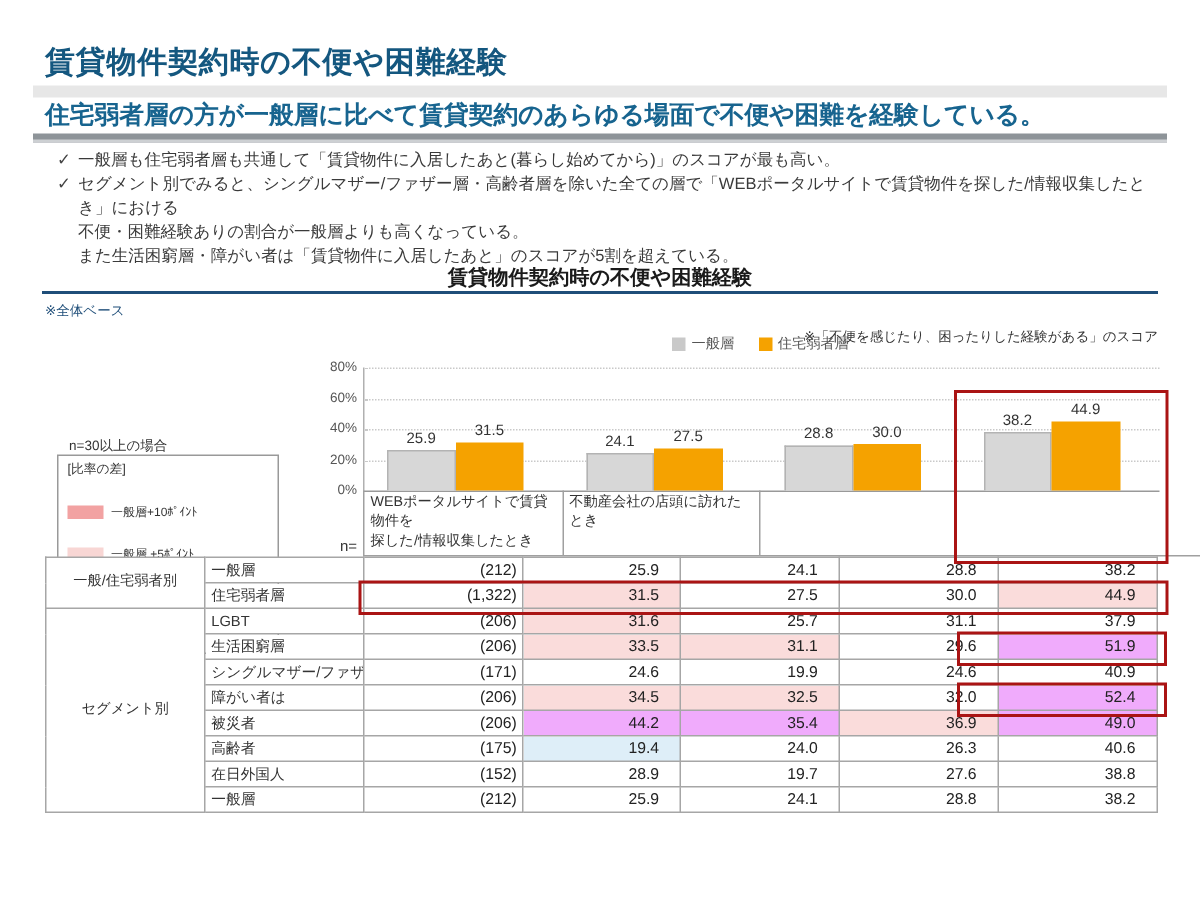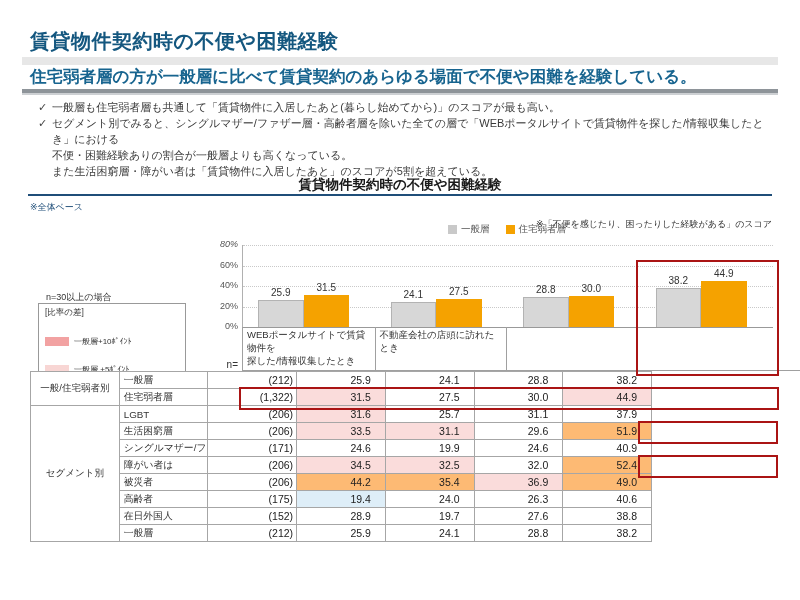--- a/index.html
+++ b/index.html
@@ -36,27 +36,27 @@
   .ytick{position:absolute;width:42px;left:196px;height:12px;text-align:right;font-size:9px;color:#555;}
   .bar{position:absolute;bottom:0;}
   .bar.general{background:#d7d7d7;border:1px solid #b3b3b3;border-bottom:none;box-sizing:border-box;}
   .bar.weak{background:#f5a200;}
   .bar-label{position:absolute;width:44px;text-align:center;font-size:10px;color:#333;}
   .cat-row{position:absolute;left:242px;top:327px;width:600px;height:44px;display:flex;border-bottom:1px solid #a0a0a0;box-sizing:border-box;}
   .cat-cell{box-sizing:border-box;width:132.5px;border-left:1px solid #a0a0a0;padding:2px 4px;font-size:9.5px;line-height:1.35;color:#333;white-space:pre-line;}
   .cat-row .cat-cell:last-child{border-right:1px solid #a0a0a0;}
   .n-label{position:absolute;left:200px;top:359px;width:38px;text-align:right;font-size:10px;color:#333;}
   
-  .data-table{position:absolute;left:30px;top:371px;border-collapse:collapse;table-layout:fixed;width:622px;}
+  .data-table{position:absolute;left:30px;top:371px;border-collapse:collapse;table-layout:fixed;width:742px;}
   .data-table td{border:1px solid #a6a6a6;height:16px;padding:0;font-size:10.5px;color:#222;background:#fff;overflow:hidden;}
   td.group{font-size:9.5px;text-align:center;vertical-align:middle;line-height:1.3;color:#333;}
   td.name{font-size:9.8px;padding-left:4px;color:#333;white-space:nowrap;}
   td.ncol{text-align:right;padding-right:3px;font-size:10.5px;}
   td.val{text-align:right;padding-right:14px;}
-  td.lp{background:#fadcdb;} td.dp{background:#fdba74;margin-top:25px;} td.lb{background:#deeef8;} td.w{background:#fff;}
+  td.lp{background:#fadcdb;} td.dp{background:#f0abfc;margin-top:25px;} td.lb{background:#deeef8;} td.w{background:#fff;}
   
   .hl{position:absolute;border:2.5px solid #aa1414;pointer-events:none;}
   .hl-cat{left:636px;top:260px;width:139px;height:112px;}
   .hl-row{left:239px;top:387px;width:536px;height:19px;border-width:2px;}
   .hl-cell1{left:638px;top:421px;width:136px;height:19px;border-width:2px;}
   .hl-cell2{left:638px;top:455px;width:136px;height:19px;border-width:2px;}
 </style>
 </head>
 <body>
 
@@ -115,21 +115,21 @@
         <div class="sw" style="background: rgb(220, 235, 247);"></div>
         <div class="lbl">一般層 -5ﾎﾟｲﾝﾄ</div>
       </div>
       <div class="diff-row">
         <div class="sw" style="background: rgb(183, 215, 239);"></div>
         <div class="lbl">一般層-10ﾎﾟｲﾝﾄ</div>
       </div>
     </div>
 
   <div id="yticks">
-      <div class="ytick" style="top: 239px; font-style: italic;">80%</div>
+      <div class="ytick" style="top: 239px;">80%</div>
       <div class="ytick" style="top: 259.5px;">60%</div>
       <div class="ytick" style="top: 280px;">40%</div>
       <div class="ytick" style="top: 300.5px;">20%</div>
       <div class="ytick" style="top: 321px;">0%</div>
     </div>
   <div class="plot">
       <div class="gridline" style="top: 0px;"></div>
       <div class="gridline" style="top: 20.5px;"></div>
       <div class="gridline" style="top: 41px;"></div>
       <div class="gridline" style="top: 61.5px;"></div>

